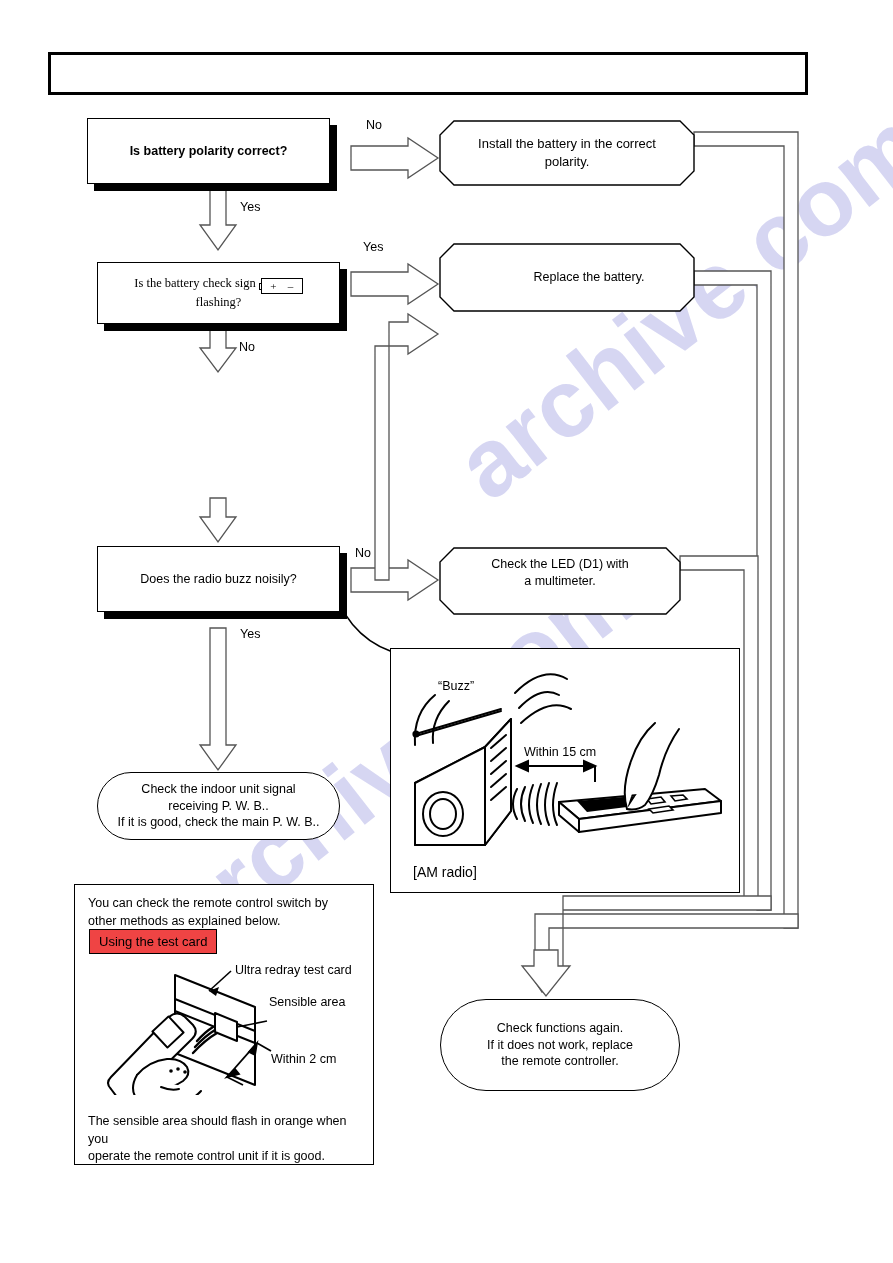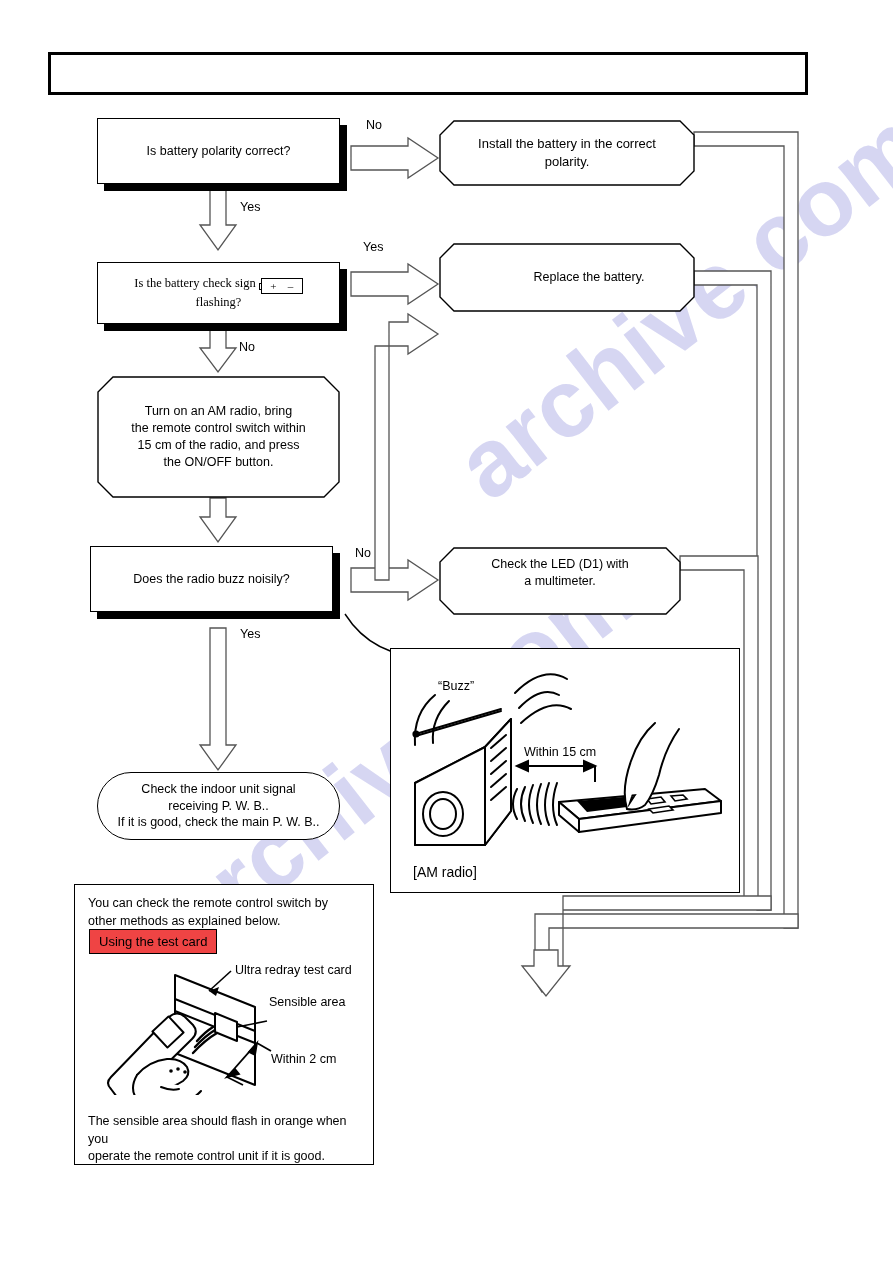--- a/index.html
+++ b/index.html
@@ -214,41 +214,32 @@
       <path d="M771,910 L563,910 L563,966 L563,966 L563,966 L563,896 L771,896 Z"></path>
 
       <path d="M534,950 L558,950 L558,966 L570,966 L546,996 L522,966 L534,966 Z"></path>
     </g>
 
     <g fill="none" stroke="#000000" stroke-width="1.4">
       <path d="M345,614 Q382,672 470,652"></path>
     </g>
   </svg>
 
-  <div class="node decision" style="left:97px; top:118px; width:243px; height:66px;">
+  <div class="node decision" style="left:87px; top:118px; width:243px; height:66px;font-weight:bold;">
     <span class="node-txt">Is battery polarity correct?</span>
   </div>
 
   <div class="node decision" style="left:97px; top:262px; width:243px; height:62px;">
     <span class="node-txt" style="padding:0 6px;font-family:Liberation Serif, serif;"><span>Is the battery check sign</span><span class="battery"><span class="nub"></span><span class="body"><span>+</span><span>–</span></span></span><br><span>flashing?</span></span>
   </div>
 
-  <div class="node decision" style="left:90px; top:546px; width:243px; height:66px;">
+  <div class="node decision" style="left:97px; top:546px; width:243px; height:66px;">
     <span class="node-txt">Does the radio buzz noisily?</span>
   </div>
 
-  <div class="octa-wrap" style="left:97px; top:376px; width:243px; height:122px;">
-    <svg width="243" height="122" viewBox="0 0 243 122">
-      <polygon points="16,1 227,1 242,16 242,106 227,121 16,121 1,106 1,16" fill="#ffffff" stroke="#000000" stroke-width="1.4"></polygon>
-    </svg>
-    <span class="octa-label">Turn on an AM radio, bring
-the remote control switch within
-15 cm of the radio, and press
-the ON/OFF button.</span>
-  </div>
 
   <div class="octa-wrap" style="left:439px; top:120px; width:256px; height:66px;">
     <svg width="256" height="66" viewBox="0 0 256 66">
       <polygon points="15,1 241,1 255,15 255,51 241,65 15,65 1,51 1,15" fill="#ffffff" stroke="#000000" stroke-width="1.4"></polygon>
     </svg>
     <span class="octa-label" style="font-size:13px;">Install the battery in the correct polarity.</span>
   </div>
 
   <div class="octa-wrap" style="left:439px; top:243px; width:300px; height:69px;">
     <svg width="256" height="69" viewBox="0 0 256 69">
@@ -264,20 +255,25 @@
     <span class="octa-label">Check the LED (D1) with
 a multimeter.</span>
   </div>
 
   <div class="node stadium" style="left:97px; top:772px; width:243px; height:68px; border-radius:42px;">
     <span class="node-txt" style="padding:0 6px;">Check the indoor unit signal
 receiving P. W. B..
 If it is good, check the main P. W. B..</span>
   </div>
 
+  <div class="node stadium" style="left:440px; top:999px; width:240px; height:92px; border-radius:46px;">
+    <span class="node-txt" style="padding:0 8px;">Check functions again.
+If it does not work, replace
+the remote controller.</span>
+  </div>
 
   <div class="branch-label" style="left:366px; top:118px;">No</div>
   <div class="branch-label" style="left:240px; top:200px;">Yes</div>
   <div class="branch-label" style="left:363px; top:240px;">Yes</div>
   <div class="branch-label" style="left:239px; top:340px;">No</div>
   <div class="branch-label" style="left:355px; top:546px;">No</div>
   <div class="branch-label" style="left:240px; top:627px;">Yes</div>
 
   <div class="panel" style="left:390px; top:648px; width:350px; height:245px;">
     <svg width="348" height="243" viewBox="0 0 348 243">

